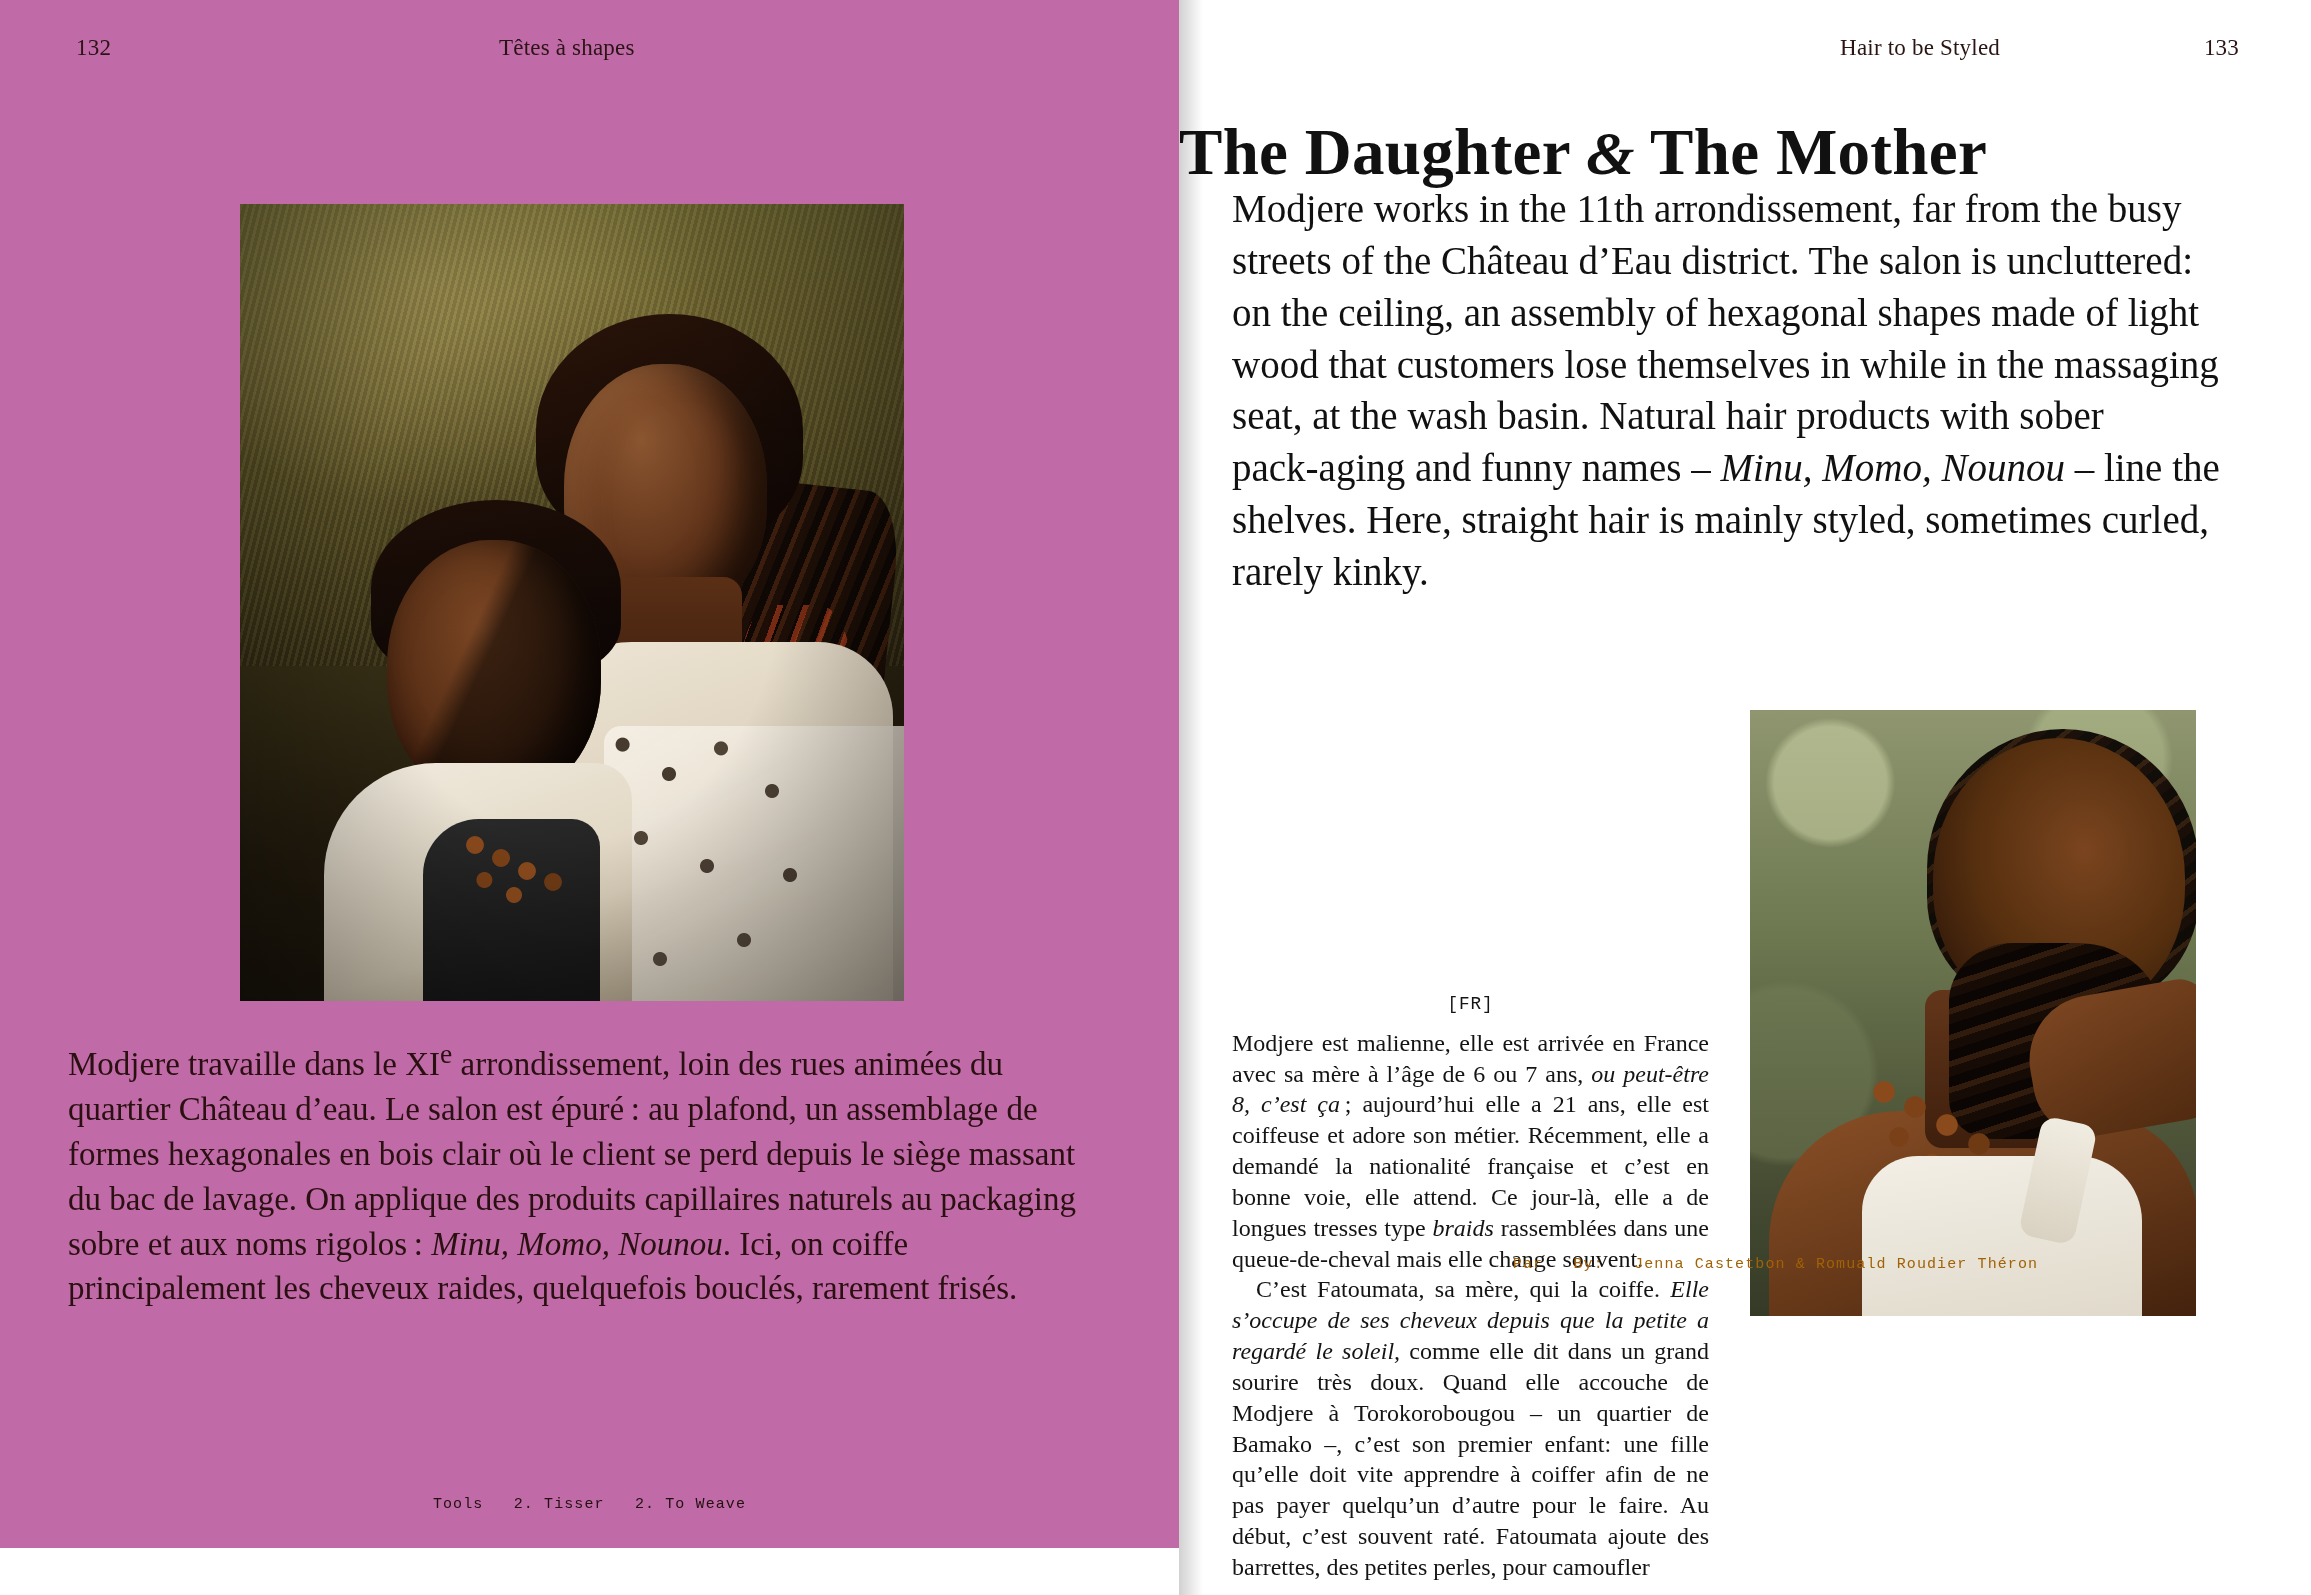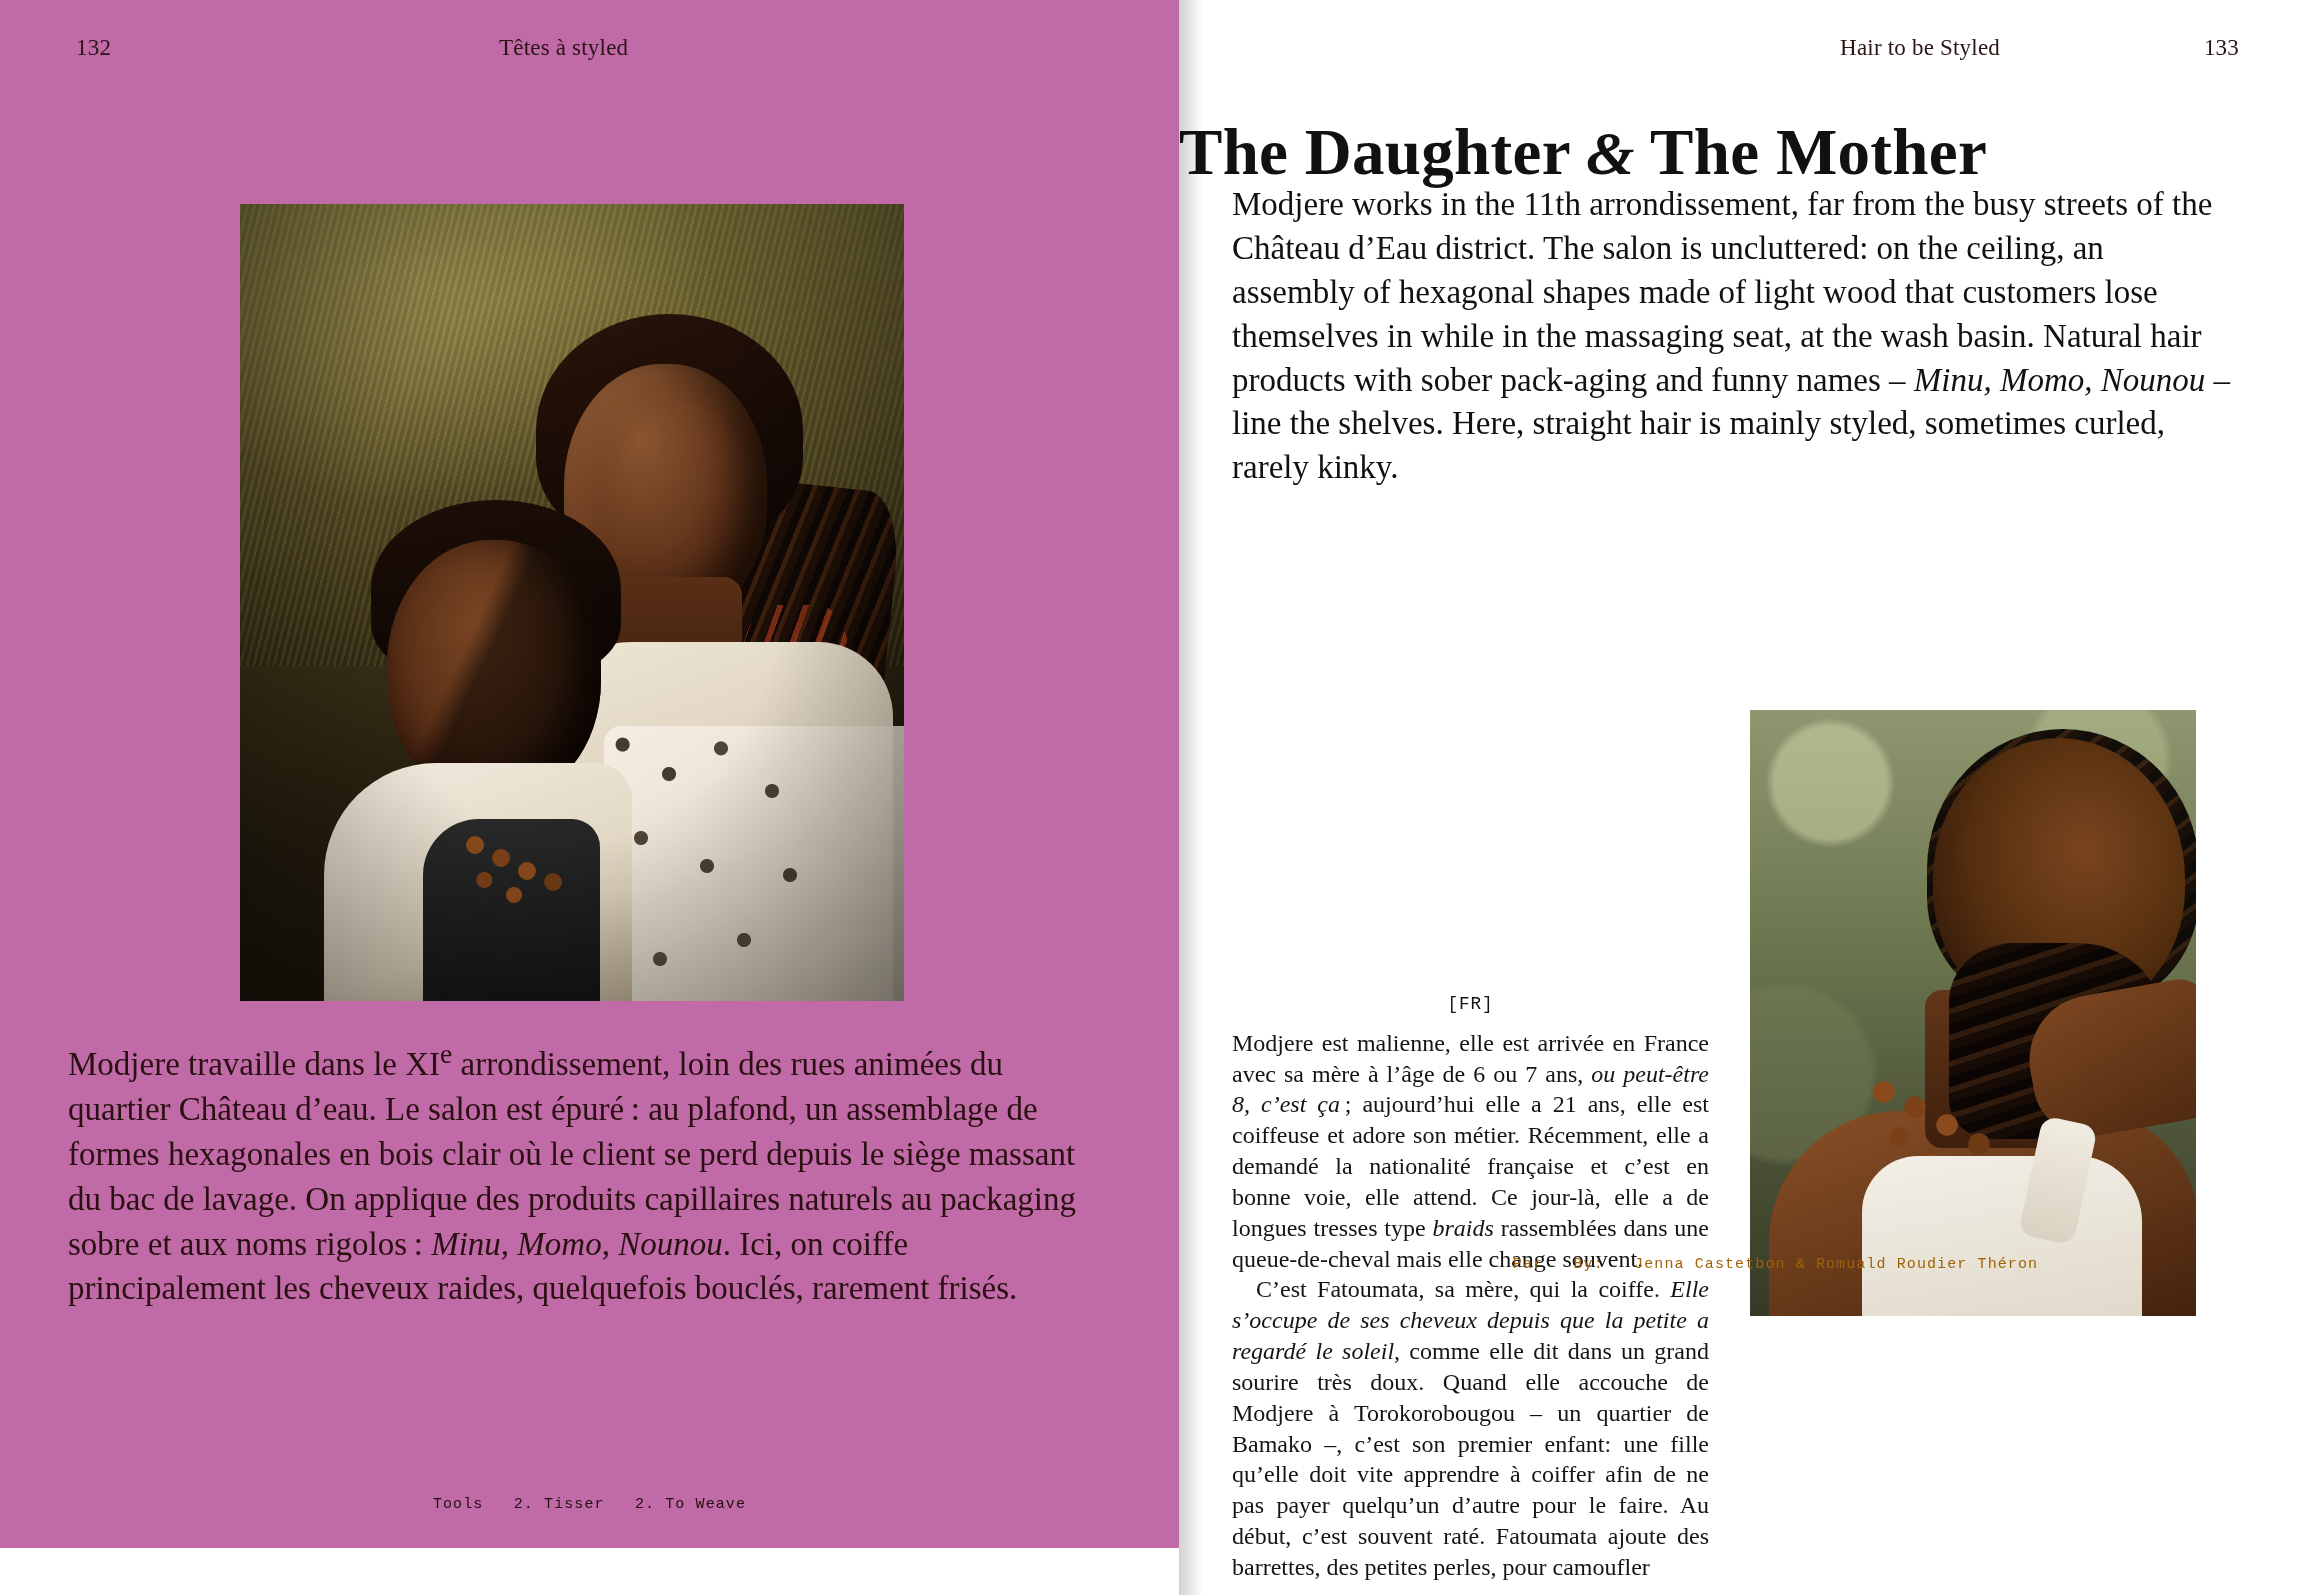--- a/index.html
+++ b/index.html
@@ -245,21 +245,21 @@
   }
   .body-fr i { font-style: italic; }
 
   
   .body-en {
     position: absolute;
     left: 53px;
     top: 183px;
     width: 999px;
     font-family: "Liberation Serif", serif;
-    font-size: 33px;
+    font-size: 39px;
     line-height: 1.33;
     color: #111111;
   }
   .body-en i { font-style: italic; }
 
   .photo-side {
     position: absolute;
     left: 571px;
     top: 710px;
     width: 446px;
@@ -410,21 +410,21 @@
   }
 </style>
 </head>
 <body>
 
 <div class="spread">
 
   <div class="page-left">
 
     <div class="running-head folio">132</div>
-    <div class="running-head rh-title">Têtes à styled</div>
+    <div class="running-head rh-title">Têtes à shapes</div>
 
 
     <div class="photo-main">
       <div class="bg"></div>
       <div class="grass"></div>
       <div class="pm-braids"></div>
       <div class="pm-braid-accent"></div>
       <div class="pm-mother-hair"></div>
       <div class="pm-mother-head"></div>
       <div class="pm-mother-neck"></div>

